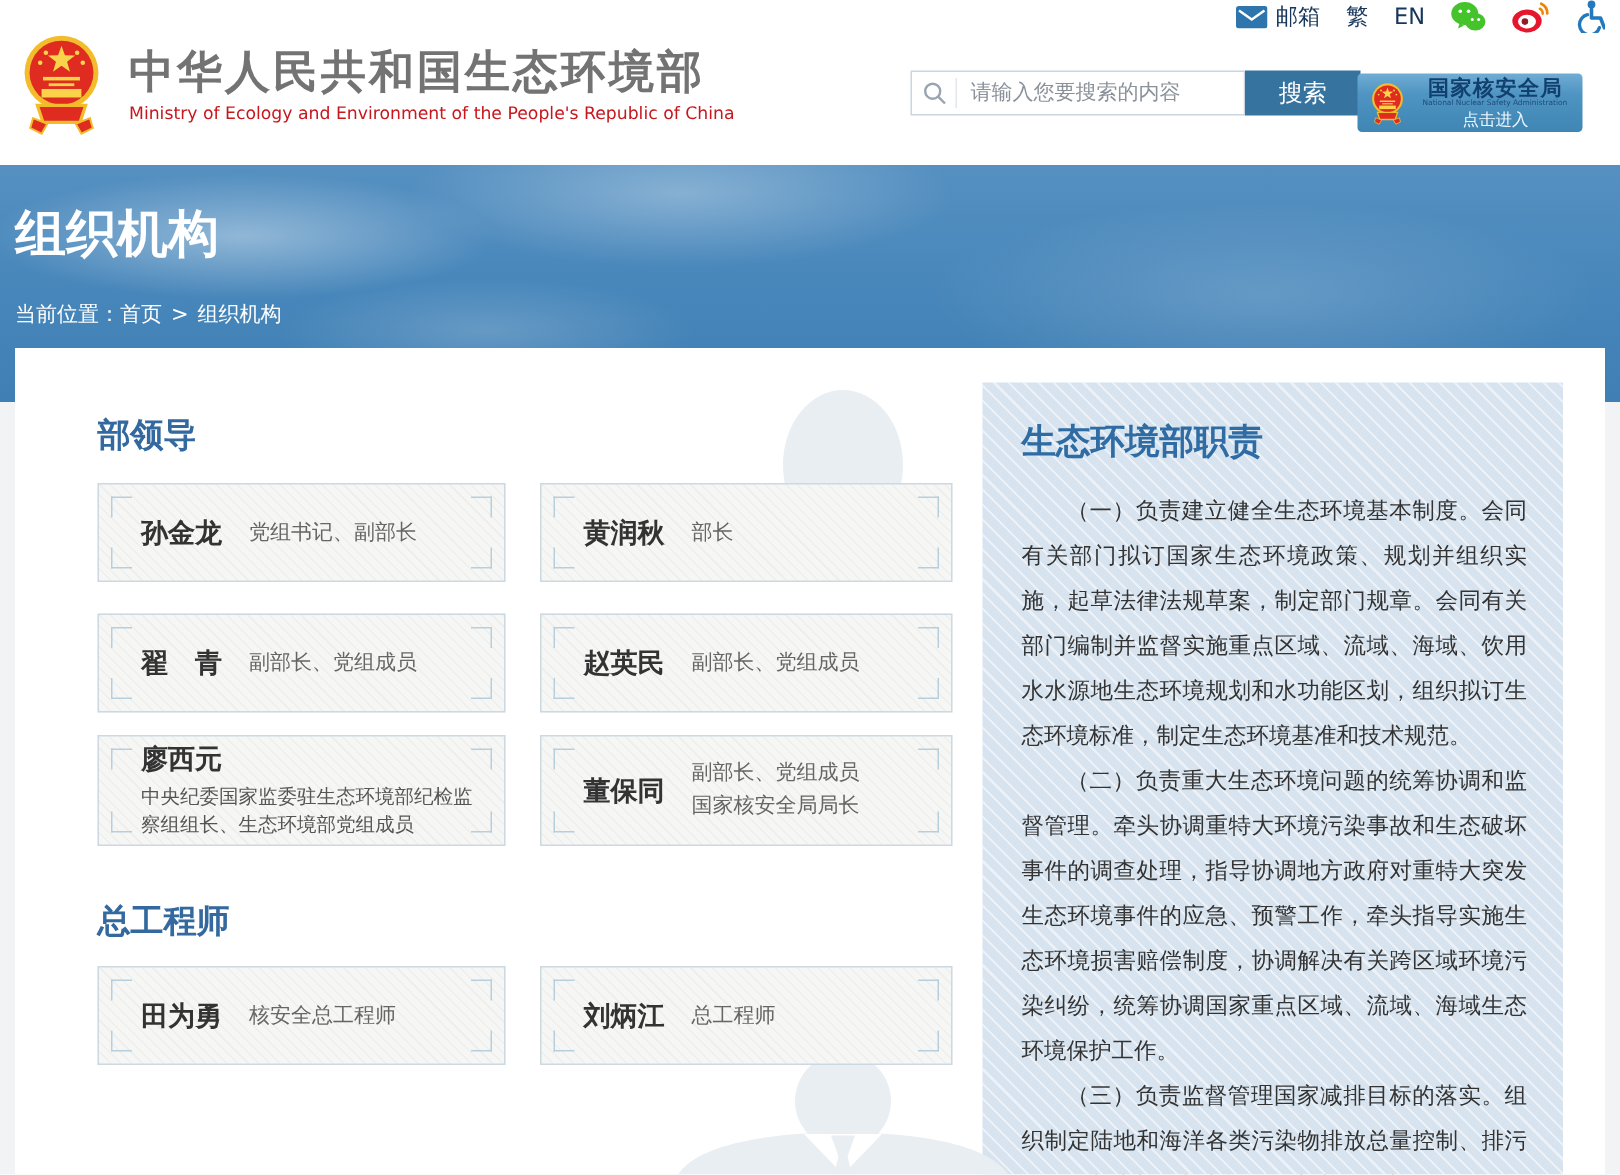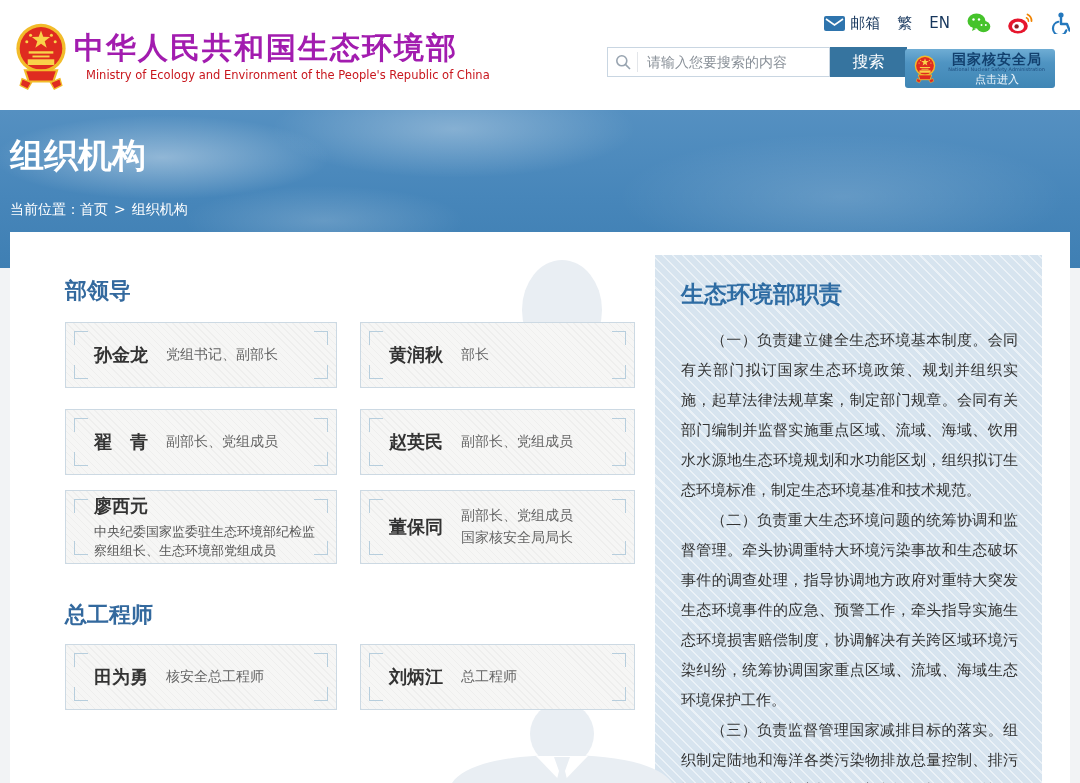--- a/index.html
+++ b/index.html
@@ -6,24 +6,24 @@
   html,body { margin:0; padding:0; }
   body {
     width:1080px; height:783px; overflow:hidden;
     background:#f2f3f5;
     font-family:"DejaVu Sans","Liberation Sans",sans-serif;
     color:#333;
   }
   
   .site-header { position:relative; height:110px; background:#fff; }
   .emblem { position:absolute; left:12px; top:20px; width:58px; height:72px; }
-  .site-title { position:absolute; left:74px; top:28px; font-size:30px; font-weight:bold;
-                color:#a21caf; letter-spacing:2px; white-space:nowrap;text-align:center; }
+  .site-title { position:absolute; left:86px; top:28px; font-size:30px; font-weight:bold;
+                color:#737373; letter-spacing:2px; white-space:nowrap;text-align:center; }
   .site-sub { position:absolute; left:86px; top:68px; font-size:11.5px; color:#c8161d; white-space:nowrap; }
-  .top-utils { position:absolute; right:10px; top:12px; display:flex; align-items:center;
+  .top-utils { position:absolute; right:10px; top:0; display:flex; align-items:center;
                gap:17px; font-size:15px; color:#16365c; }
   .util-link { display:flex; align-items:center; gap:5px; cursor:pointer; }
   .util-link svg { display:block; }
   .search-row { position:absolute; left:607px; top:47px; display:flex; }
   .search-box { width:223px; height:30px; border:1px solid #c9d6e2; background:#fff;
                 display:flex; align-items:center; }
   .search-ico { width:30px; display:flex; justify-content:center; align-items:center;
                 border-right:1px solid #e3e6ea; height:20px; }
   .search-input { border:none; outline:none; flex:1; min-width:0; height:100%;
                   font-size:14px; padding:0 6px 0 9px; color:#333;

